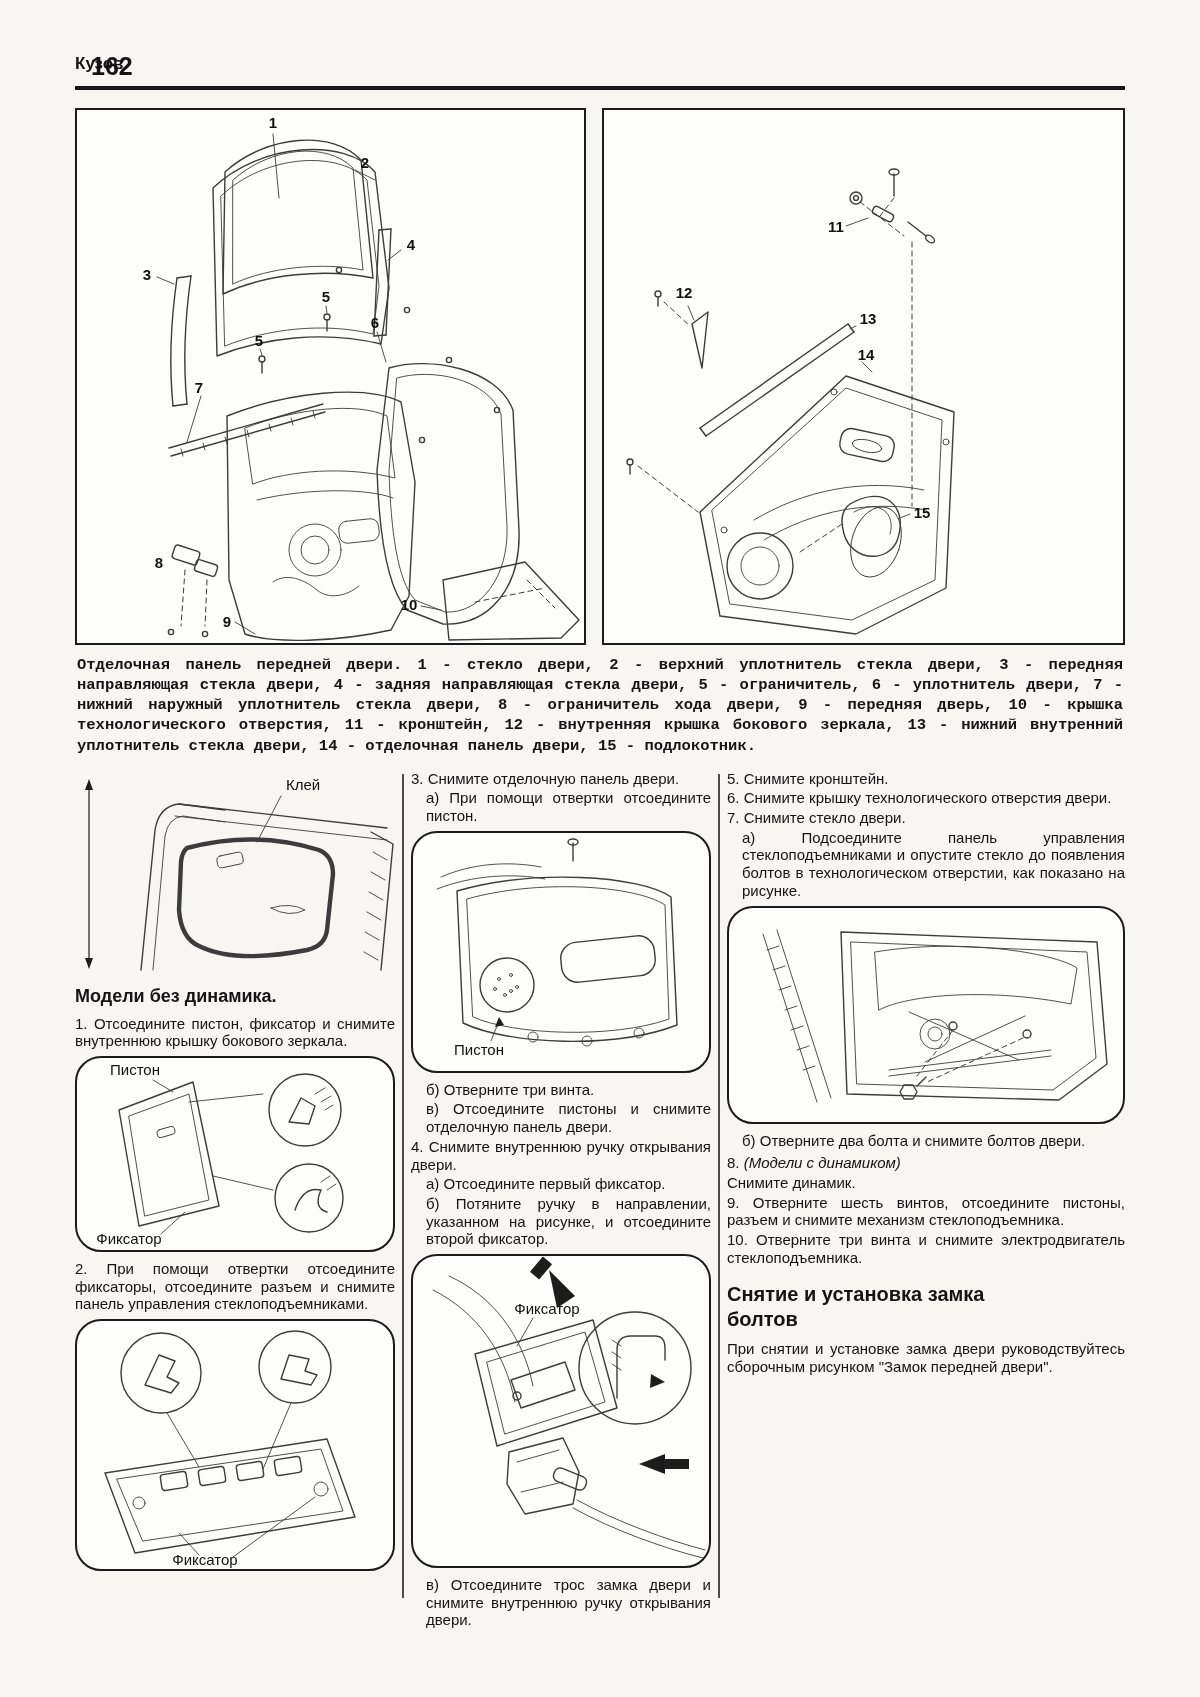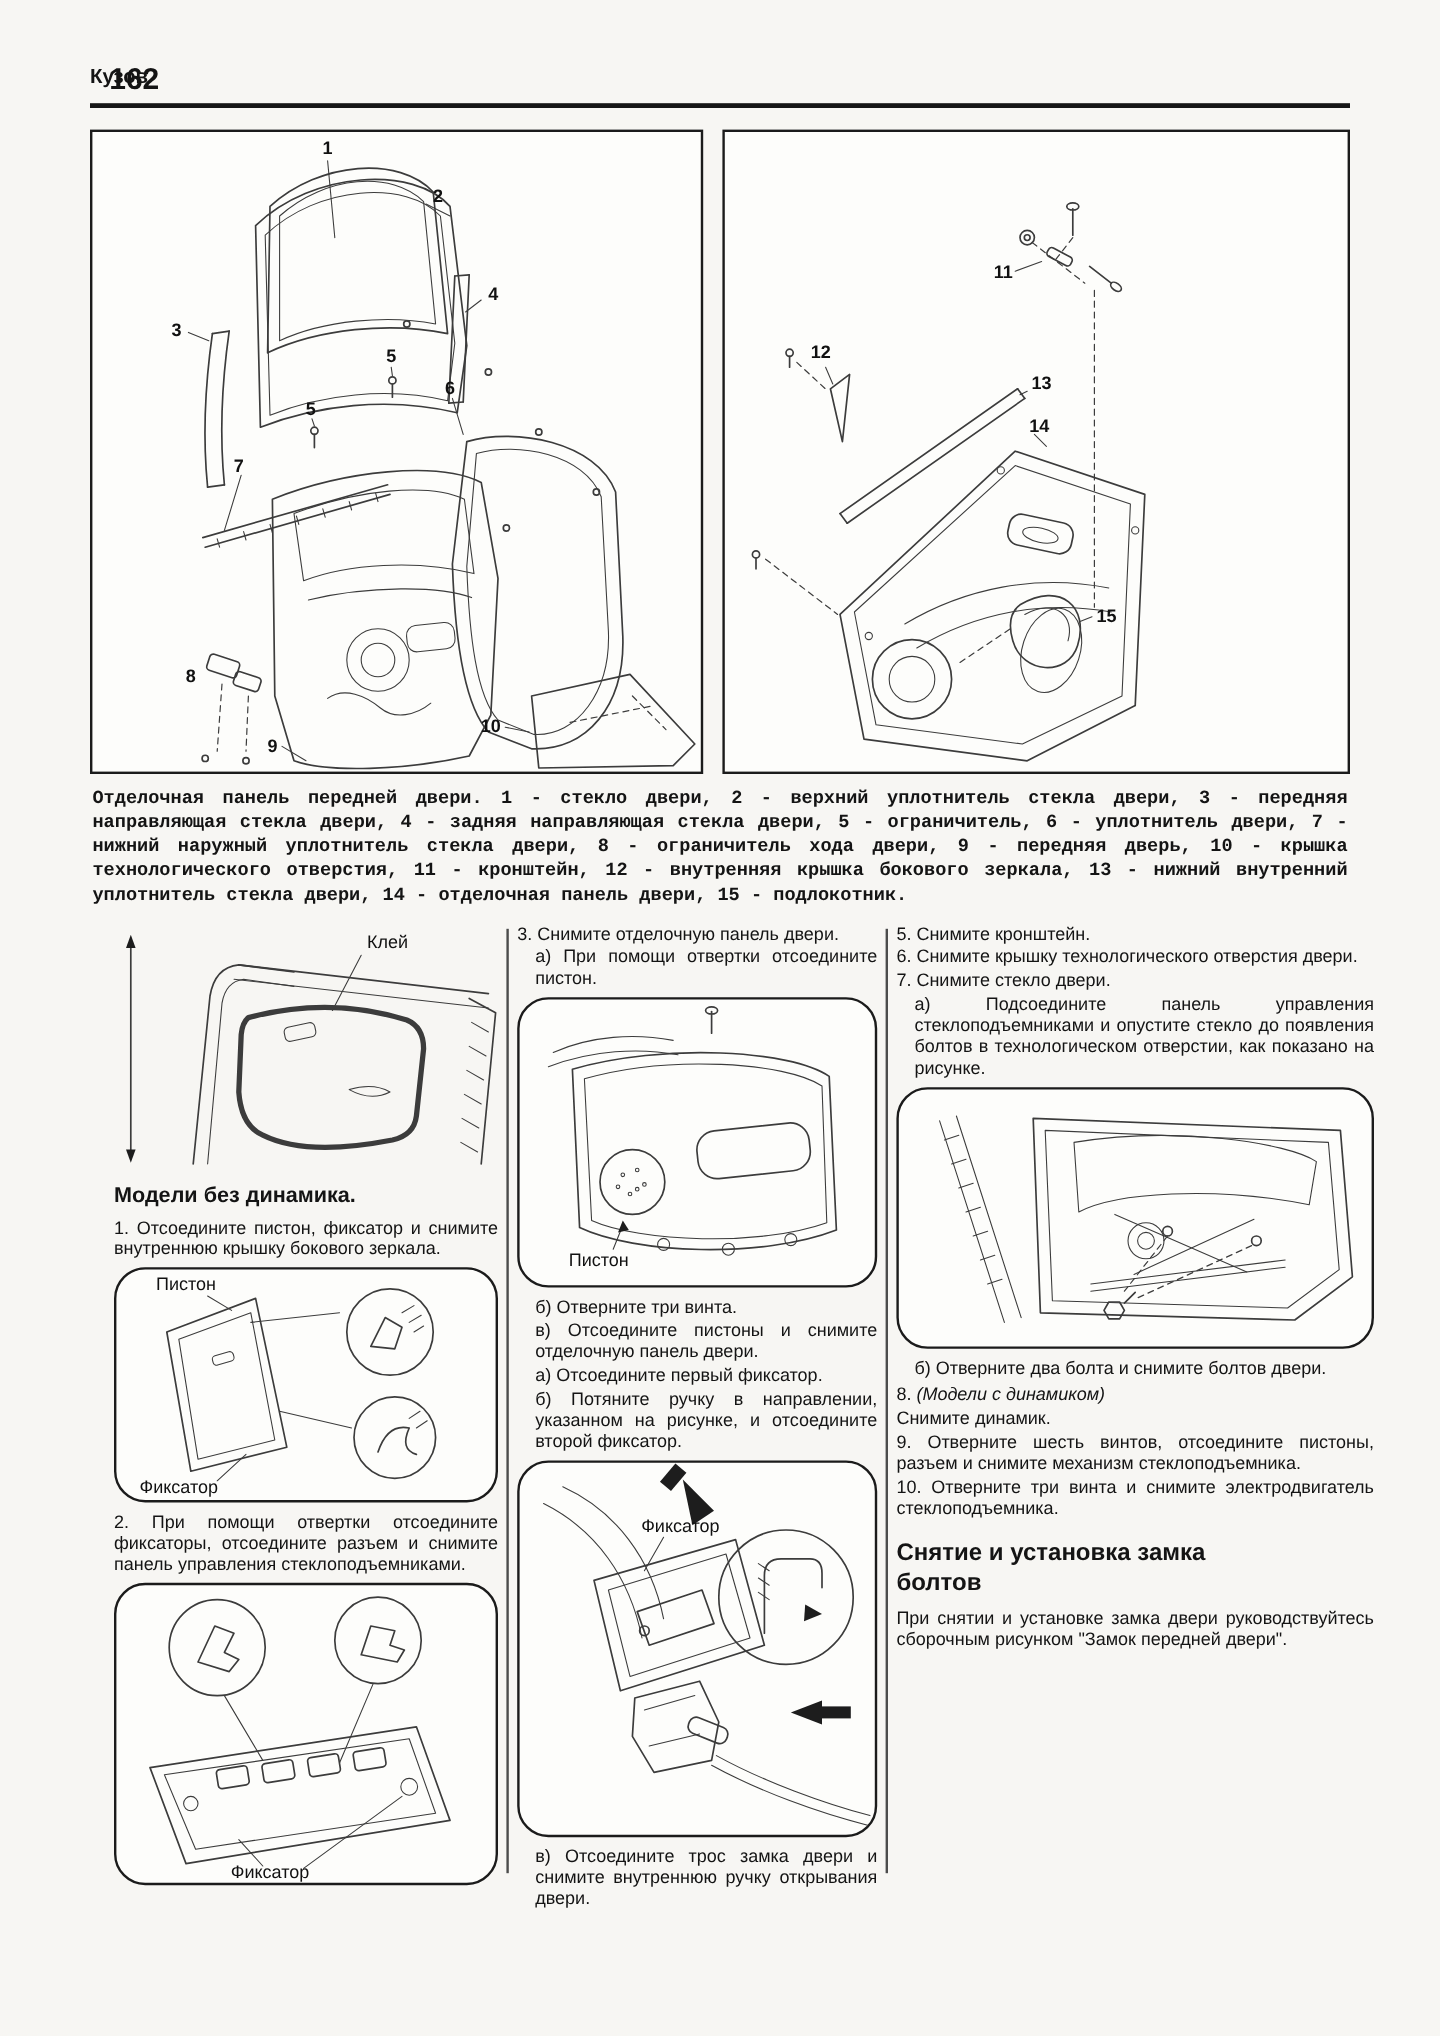--- a/index.html
+++ b/index.html
@@ -22,21 +22,21 @@
   .figbox.b1{width:512px;}
   .figbox.b2{width:597px;}
   .figbox.small{background:#fdfdfb;margin:6px 0 8px 0;border-radius:26px;}
   
   .caption{
     margin:10px 2px 0 2px;font-size:15.5px;line-height:1.3;font-weight:700;
     text-align:justify;
     font-family:Liberation Mono, monospace;
   }
   
-  .cols{position:relative;display:grid;grid-template-columns:320px 300px 398px;column-gap:16px;margin-top:14px;margin-left:20px;}
+  .cols{position:relative;display:grid;grid-template-columns:320px 300px 398px;column-gap:16px;margin-top:14px;}
   .divider{position:absolute;top:4px;bottom:36px;width:1.6px;background:#4c4c4c;}
   .d1{left:327px;}
   .d2{left:643px;}
   .col{min-width:0;}
   h3.subhead{font-size:18px;font-weight:700;margin:10px 0 8px 0;}
   h2.sechead{font-size:20px;font-weight:700;line-height:1.25;margin:16px 0 8px 0;max-width:300px;}
   p.step,p.sub{font-size:15px;line-height:1.18;text-align:justify;margin:0 0 5px 0;}
   p.sub{padding-left:15px;}
   p.tight{margin-bottom:2px;}
   em{font-style:italic;}
@@ -301,20 +301,21 @@
             <circle class="thin" cx="174" cy="208" r="5"></circle>
             <circle class="thin" cx="226" cy="200" r="5"></circle>
           <line class="thin" x1="78" y1="208" x2="86" y2="188"></line>
           <path class="fill" d="M86,184 L82,194 L91,192 Z"></path>
           <text class="lbl" x="66" y="222" text-anchor="middle">Пистон</text>
         </svg>
       </div>
 
       <p class="sub tight">б) Отверните три винта.</p>
       <p class="sub tight">в) Отсоедините пистоны и снимите отделочную панель двери.</p>
+      <p class="step tight">4. Снимите внутреннюю ручку открывания двери.</p>
       <p class="sub tight">а) Отсоедините первый фиксатор.</p>
       <p class="sub">б) Потяните ручку в направлении, указанном на рисунке, и отсоедините второй фиксатор.</p>
 
       <div class="figbox small">
         <svg class="art" width="293" height="310" viewBox="0 0 293 310">
           <path class="thin" d="M36,20 C80,40 110,80 120,130"></path>
           <path class="thin" d="M20,34 C64,56 92,96 102,146"></path>
           <path d="M62,98 L180,64 L204,152 L84,190 Z"></path>
           <path class="thin" d="M74,106 L172,76 L192,146 L92,178 Z"></path>
           <path d="M98,124 L152,106 L162,134 L108,152 Z"></path>

